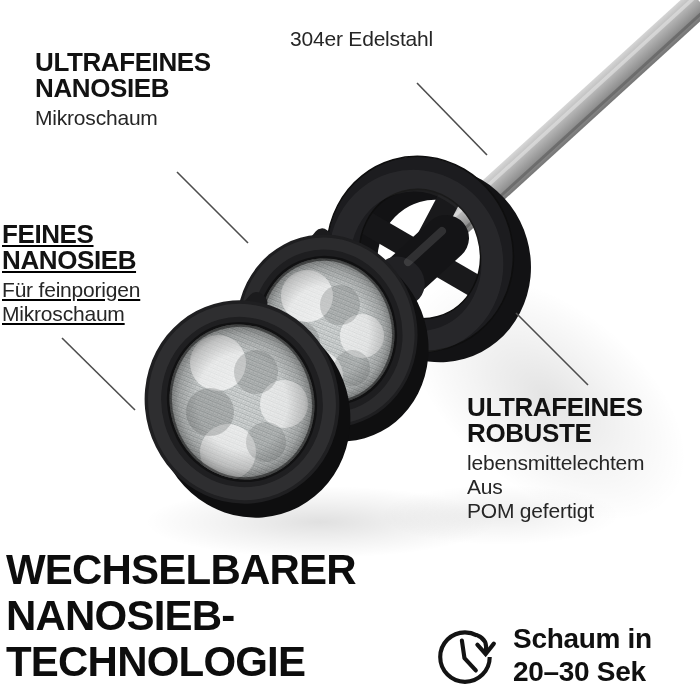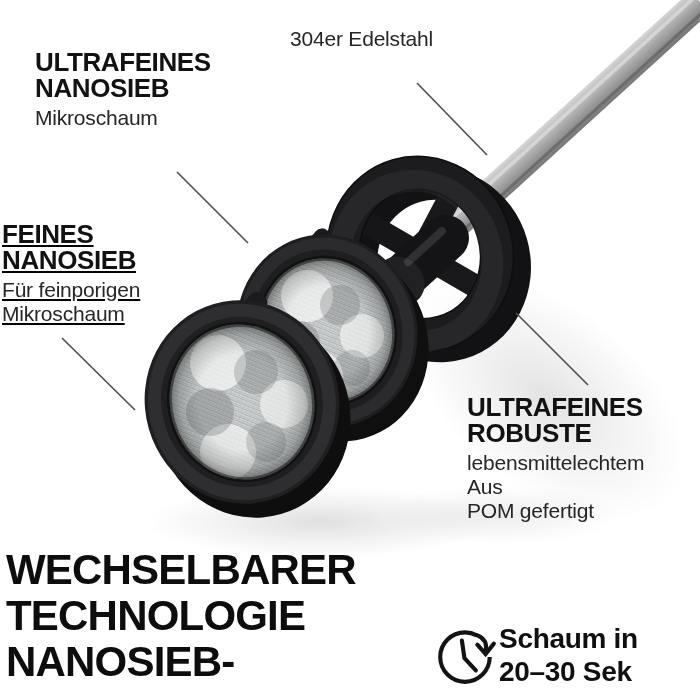--- a/index.html
+++ b/index.html
@@ -26,21 +26,21 @@
   #anno-fine{left:2px;top:221px;text-decoration:underline;}
   #anno-impeller{left:467px;top:394px;}
   #anno-impeller .b{line-height:24px;}
   .headline{
     position:absolute;left:6px;top:547px;
     font-weight:700;font-size:42px;line-height:46px;color:#0d0d0d;
     letter-spacing:-0.8px;white-space:nowrap;
   }
   .badge{
     position:absolute;left:433px;top:622px;height:66px;
-    display:flex;align-items:center;
+    display:flex;align-items:center;gap:14px;
   }
   .badge .txt{
     font-weight:700;font-size:28px;line-height:33px;color:#101010;
     letter-spacing:-0.3px;white-space:nowrap;
   }
 </style>
 </head>
 <body>
 
 <div class="canvas">
@@ -188,22 +188,22 @@
     </div>
     <div class="b">
       <div>lebensmittelechtem</div>
       <div>Aus</div>
       <div>POM gefertigt</div>
     </div>
   </div>
 
   <div class="headline">
     <div>WECHSELBARER</div>
+    <div>NANOSIEB-</div>
     <div>TECHNOLOGIE</div>
-    <div>NANOSIEB-</div>
   </div>
 
   <div class="badge">
     <svg width="66" height="66" viewBox="0 0 64 64" aria-hidden="true">
       <g fill="none" stroke="#131313" stroke-width="4">
         <circle cx="31" cy="34" r="24" pathLength="100" stroke-dasharray="83 17"></circle>
         <path d="M28,18 L30.5,35 L41.5,47" stroke-linecap="round" stroke-linejoin="round"></path>
         <path d="M43,13 Q53.5,17 51,29" stroke-linecap="round"></path>
         <path d="M43,22 L51,31 L59,21" stroke-linecap="round" stroke-linejoin="miter"></path>
       </g>

